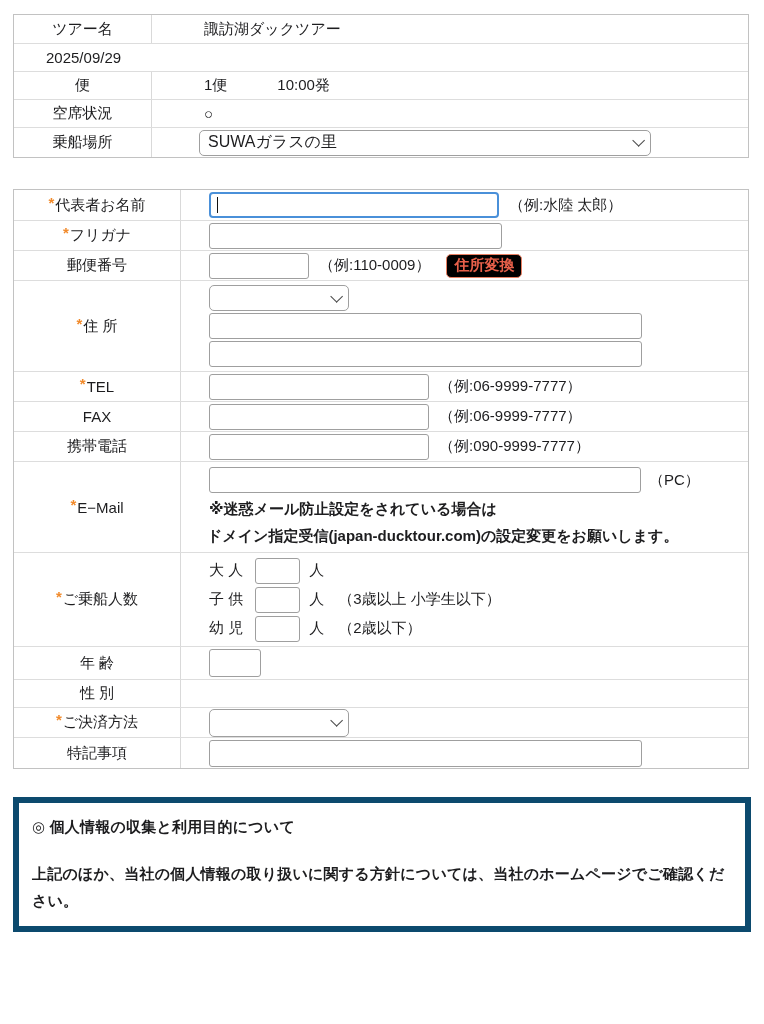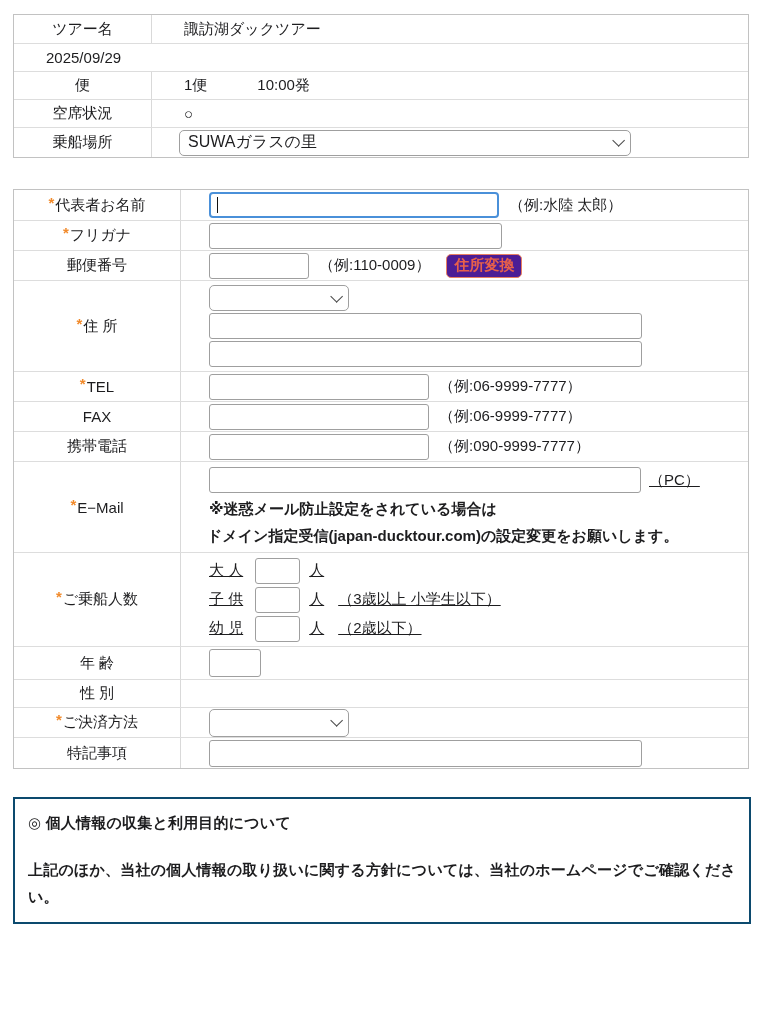--- a/index.html
+++ b/index.html
@@ -19,21 +19,21 @@
     display:flex; align-items:center; justify-content:center;
     border-right:1px solid #d9d9d9; flex:none; text-align:center;
   }
   .val {
     flex:1; display:flex; align-items:center; padding-left:8px;margin-left:24px;
   }
   .val.col { flex-direction:column; align-items:flex-start; justify-content:center; padding:3px 0 3px 4px; }
 
   
   .tour .lbl { width:138px; }
-  .tour .row { min-height:28px; }
+  .tour .row { min-height:28px;gap:20px; }
 
   
   .form { margin-top:31px; }
   .form .lbl { width:167px; }
   .h30 { min-height:30px; }
   .h33 { min-height:33px;justify-content:flex-end; }
   .h28 { min-height:28px; }
 
   .req { color:#f18a2b; font-weight:bold; transform:translateY(-3px); display:inline-block; margin-right:1px; }
 
@@ -53,32 +53,32 @@
   }
   .chev { width:9px; height:9px; border-right:1.8px solid #4a4a4a; border-bottom:1.8px solid #4a4a4a;
     transform:rotate(45deg) translateY(-3px); flex:none; }
 
   .radio {
     width:16px; height:16px; border:1.5px solid #8a8a8e; border-radius:50%;
     background:#fff; display:inline-block; flex:none;
   }
 
   .btn-conv {
-    font:inherit; font-weight:600; color:#e8604a; background:#4c1d95;
+    font:inherit; font-weight:600; color:#e8604a; background:#000000;
     border:1.5px solid #e97f62; border-radius:5px; padding:1px 7px 2px; cursor:pointer;
   }
 
   .ex { margin-left:10px; white-space:nowrap; }
-  .line { display:flex; align-items:center; min-height:29px;text-decoration:underline; }
+  .line { display:flex; align-items:center; min-height:29px; }
 
   .note { font-weight:600; line-height:27px; white-space:nowrap; }
 
   
   .privacy {
-    margin-top:28px; width:738px; border:2px solid #0c4a6e;
+    margin-top:28px; width:738px; border:6px solid #0c4a6e;
     padding:10px 13px 12px; font-weight:bold; line-height:27px; letter-spacing:0.2px;
   }
   .privacy .p { margin-top:20px; }
 </style>
 </head>
 <body>
 
 <div class="page">
 
   <div class="panel tour">

